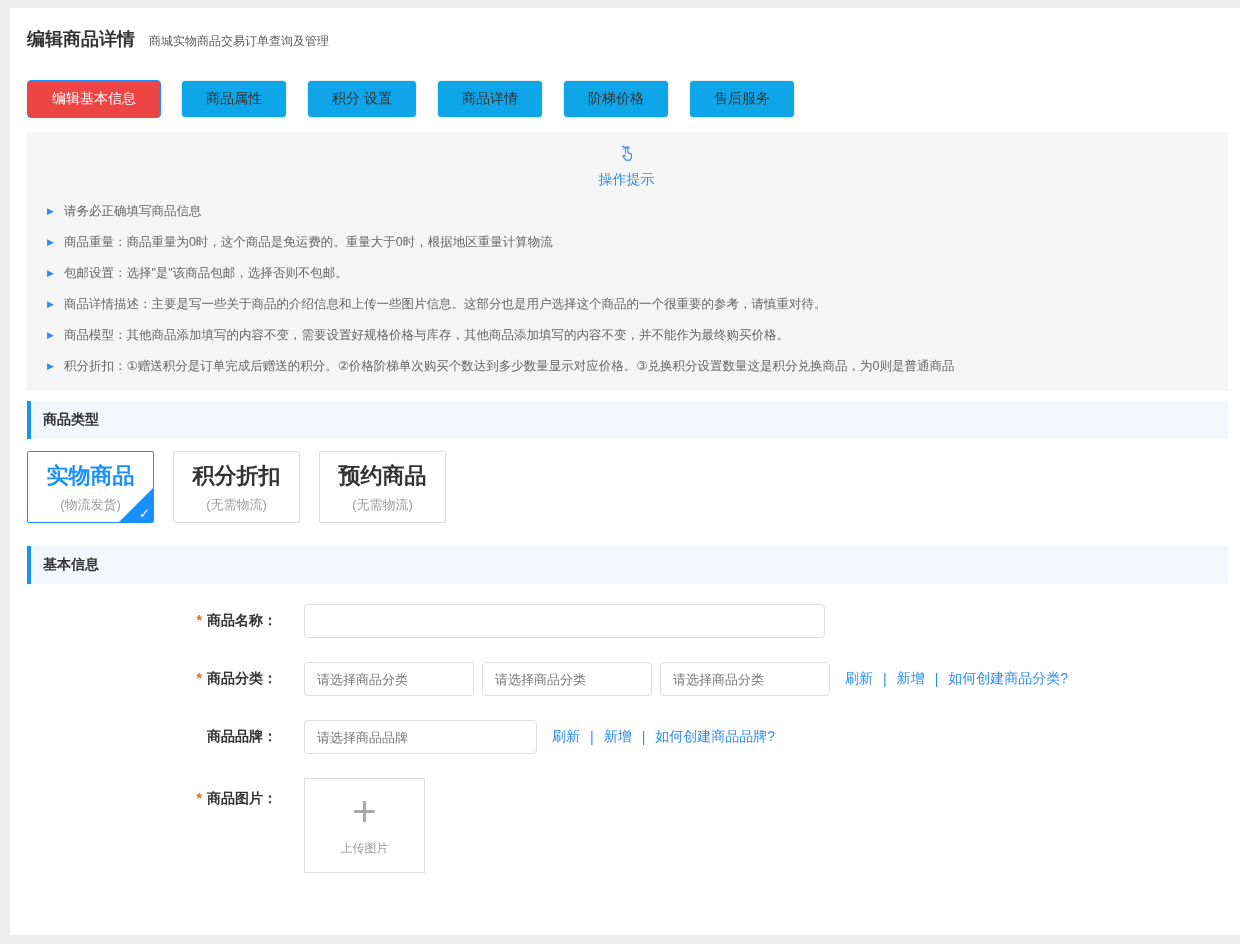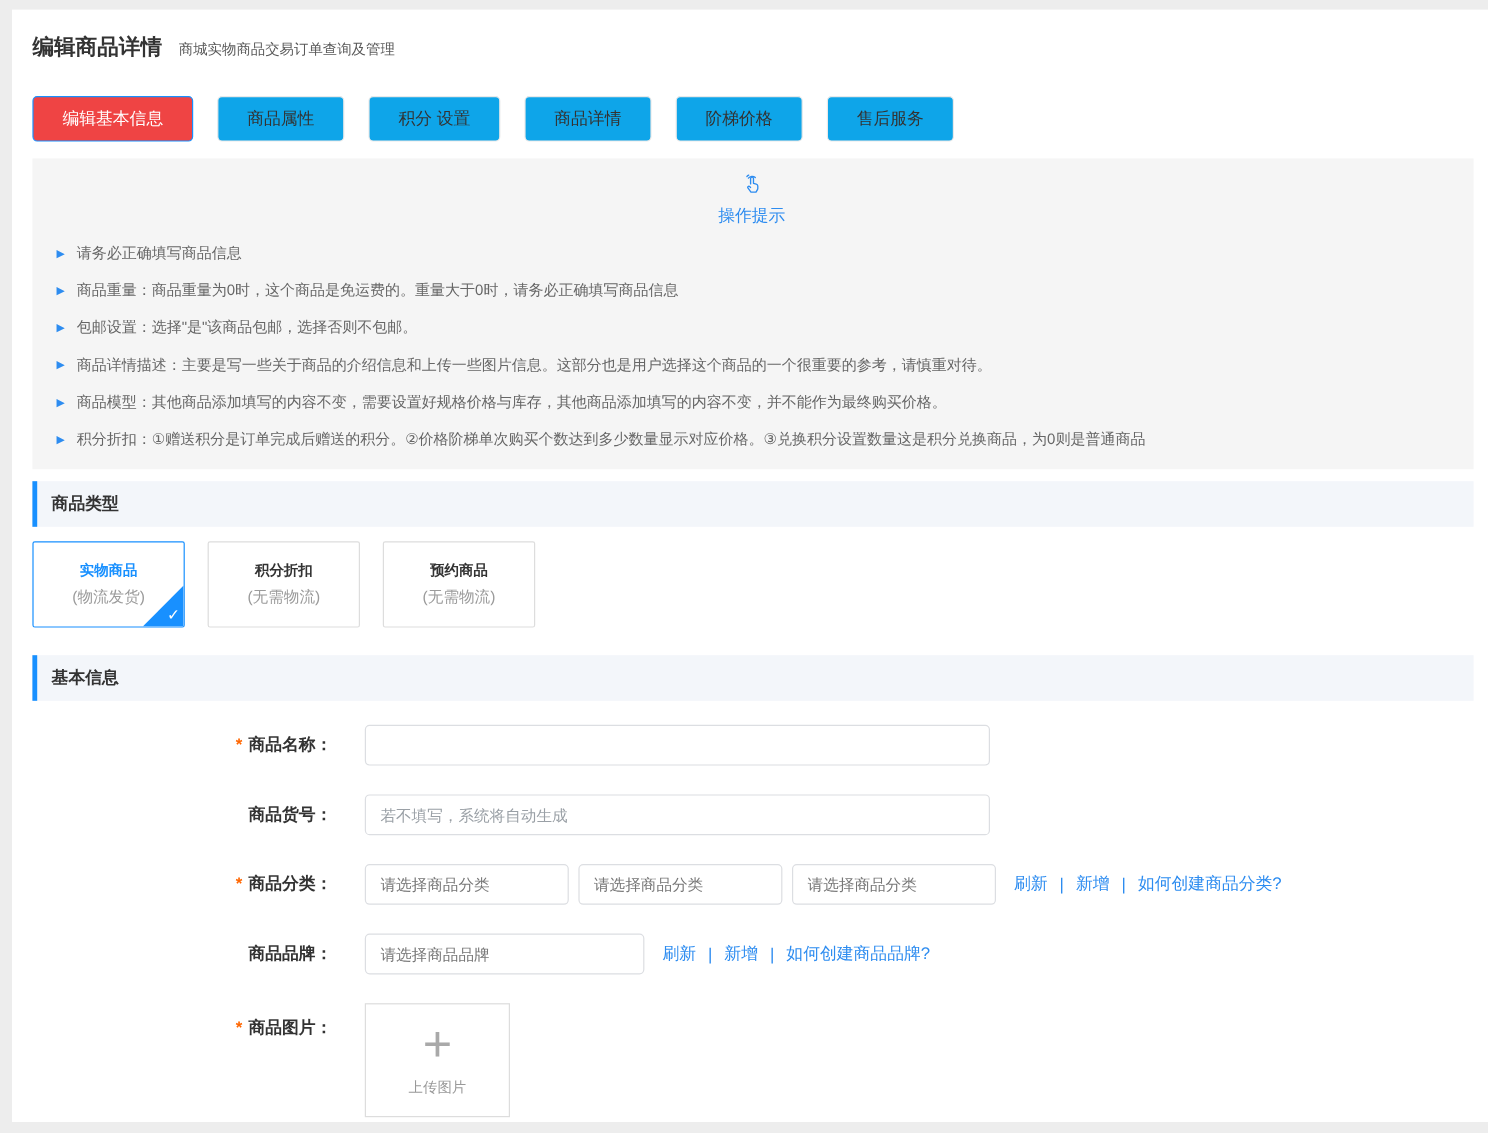--- a/index.html
+++ b/index.html
@@ -30,21 +30,21 @@
   
   .section-strip { margin-top:10px; height:38px; background:#f3f6fa; border-left:4px solid #1890ff;
     display:flex; align-items:center; padding-left:12px; font-weight:bold; font-size:14px; color:#333; }
   .section-strip.basic { margin-top:23px; }
 
   
   .type-cards { display:flex; gap:19px; margin-top:12px; }
   .type-card { width:127px; height:72px; border:1px solid #ddd; border-radius:2px; background:#fff;
     display:flex; flex-direction:column; align-items:center; justify-content:center; gap:5px;
     cursor:pointer; position:relative; overflow:hidden; }
-  .type-card .t { font-size:12px; font-weight:bold; color:#333; }
+  .type-card .t { font-size:22px; font-weight:bold; color:#333; }
   .type-card .s { font-size:13px; color:#9b9b9b; }
   .type-card.selected { border-color:#1890ff; }
   .type-card.selected .t { color:#1890ff; }
   .type-card.selected .ribbon { position:absolute; right:0; bottom:0; width:0; height:0;
     border-left:34px solid transparent; border-bottom:34px solid #1890ff; }
   .type-card.selected .check { position:absolute; right:3px; bottom:1px; color:#fff; font-size:13px; font-weight:bold; }
 
   
   .form { margin-top:20px; }
   .form-row { display:flex; align-items:center; margin-bottom:24px; }
@@ -99,21 +99,21 @@
       </svg>
       <span>操作提示</span>
     </div>
     <ul class="tips-list">
       <li>
           <span class="bullet">▶</span>
           <span>请务必正确填写商品信息</span>
         </li>
       <li>
           <span class="bullet">▶</span>
-          <span>商品重量：商品重量为0时，这个商品是免运费的。重量大于0时，请务必正确填写商品信息</span>
+          <span>商品重量：商品重量为0时，这个商品是免运费的。重量大于0时，根据地区重量计算物流</span>
         </li>
       <li>
           <span class="bullet">▶</span>
           <span>包邮设置：选择"是"该商品包邮，选择否则不包邮。</span>
         </li>
       <li>
           <span class="bullet">▶</span>
           <span>商品详情描述：主要是写一些关于商品的介绍信息和上传一些图片信息。这部分也是用户选择这个商品的一个很重要的参考，请慎重对待。</span>
         </li>
       <li>
@@ -152,24 +152,20 @@
   </div>
 
   <div class="form">
 
     <div class="form-row">
       <div class="label-col"><span class="star">*</span><span>商品名称：</span></div>
       <input class="inp wide" type="text" placeholder="" style="">
     </div>
 
 
-    <div class="form-row">
-      <div class="label-col"><span>商品货号：</span></div>
-      <input class="inp wide" type="text" placeholder="若不填写，系统将自动生成" style="">
-    </div>
 
     <div class="form-row">
       <div class="label-col"><span class="star">*</span><span>商品分类：</span></div>
       <input class="inp cat" type="text" readonly="" placeholder="请选择商品分类" style="">
       <input class="inp cat" type="text" readonly="" placeholder="请选择商品分类" style="">
       <input class="inp cat" type="text" readonly="" placeholder="请选择商品分类" style="">
       <div class="links">
         <a>刷新</a>
         <span class="sep">|</span>
         <a>新增</a>

